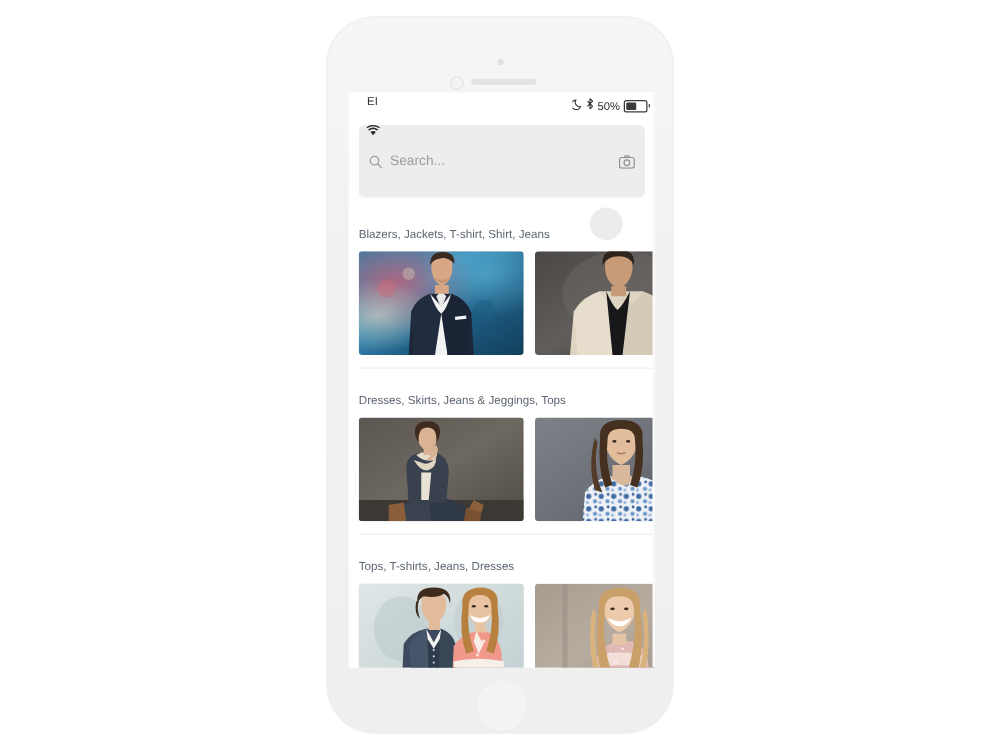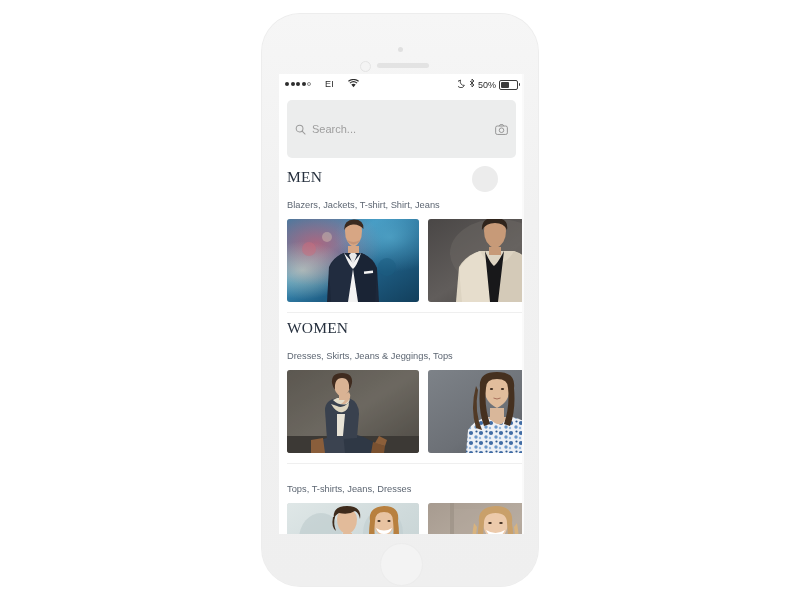--- a/index.html
+++ b/index.html
@@ -94,21 +94,21 @@
     position: relative;
     height: 20px;
     background: #ffffff;
     display: flex;
     align-items: center;
     padding: 0 6px;
     font-size: 9px;
     color: #2b2b2b;
     font-family: "Liberation Sans", sans-serif;
   }
-  .sb-left { display: flex; align-items: center; gap: 14px; }
+  .sb-left { display: flex; align-items: center; gap: 14px; flex-direction: column; }
   .sb-dots { display: flex; align-items: center; gap: 1.5px; }
   .sb-dot { width: 4px; height: 4px; border-radius: 50%; background: #2d2d2d; }
   .sb-dot.empty { background: transparent; border: 1px solid #8d8d8d; width: 2px; height: 2px; }
   .sb-carrier { font-size: 9px; letter-spacing: .2px; }
   .sb-wifi { display: inline-block; }
   .sb-center {
     position: absolute;
     left: 0; right: 0;
     text-align: center;
     font-size: 9.5px;
@@ -300,21 +300,20 @@
               <circle cx="7" cy="6.8" r="2.5" fill="none" stroke="#8f8f8f" stroke-width="1"></circle>
             </svg>
           </span>
         </div>
       </div>
 
       <div class="content">
 
         <div class="section">
           <div class="section-head">
-            <div class="section-title">MEN</div>
             <div class="section-sub">Blazers, Jackets, T-shirt, Shirt, Jeans</div>
             <div class="head-badge"></div>
           </div>
           <div class="carousel">
             <div class="card">
               <svg viewBox="0 0 132 83" preserveAspectRatio="none">
                 <defs>
                   <linearGradient id="mbg1" x1="0" y1="0" x2="1" y2="1">
                     <stop offset="0" stop-color="#2d7fa8"></stop>
                     <stop offset="0.35" stop-color="#3f93bd"></stop>
@@ -377,21 +376,20 @@
                 <rect x="61" y="28" width="12" height="8" fill="#c79a78"></rect>
               </svg>
             </div>
           </div>
         </div>
 
         <div class="divider"></div>
 
         <div class="section">
           <div class="section-head">
-            <div class="section-title">WOMEN</div>
             <div class="section-sub">Dresses, Skirts, Jeans &amp; Jeggings, Tops</div>
           </div>
           <div class="carousel">
             <div class="card">
               <svg viewBox="0 0 132 83" preserveAspectRatio="none">
                 <defs>
                   <linearGradient id="wbg1" x1="0" y1="0" x2="1" y2="1">
                     <stop offset="0" stop-color="#55514b"></stop>
                     <stop offset="0.5" stop-color="#6a665f"></stop>
                     <stop offset="1" stop-color="#45423d"></stop>

